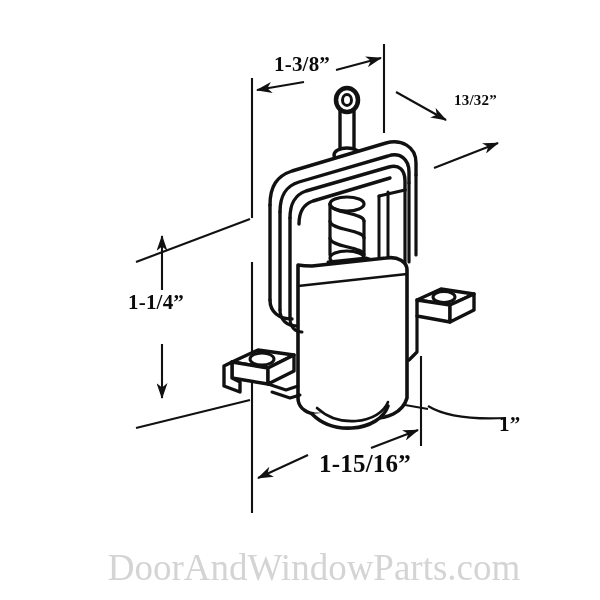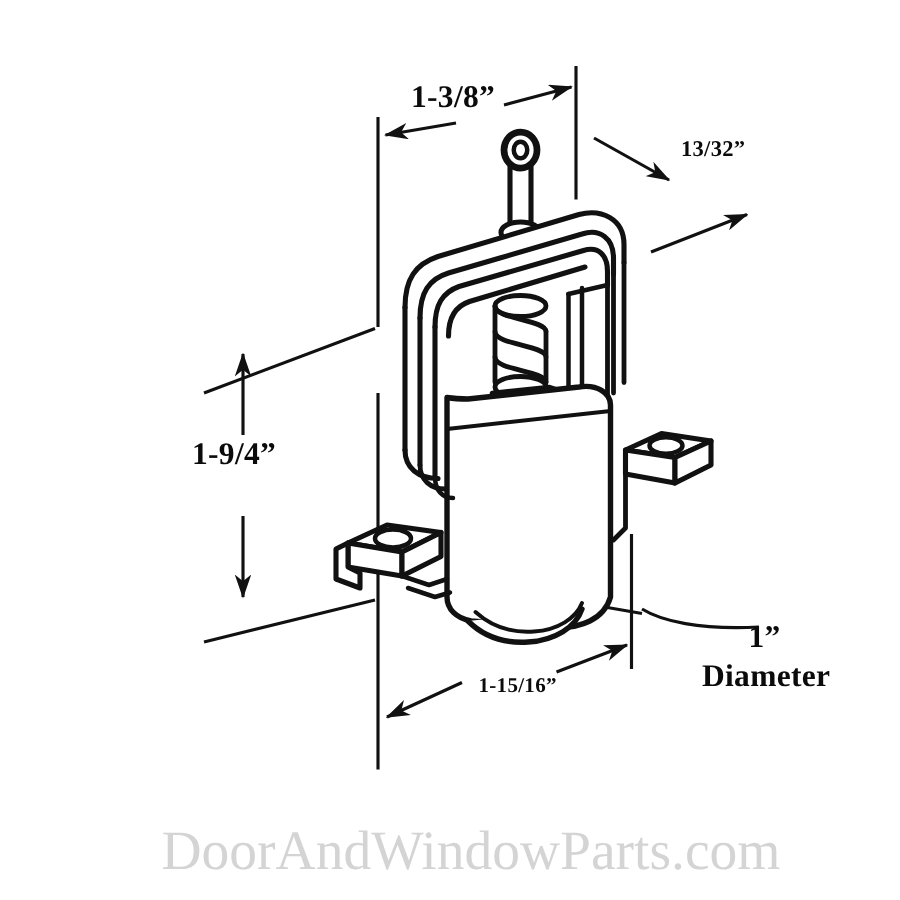--- a/index.html
+++ b/index.html
@@ -30,21 +30,21 @@
     position: absolute;
     font-family: "Liberation Serif", serif;
     font-weight: bold;
     color: #0b0b0b;
     white-space: nowrap;
     letter-spacing: 0.2px;
   }
   #label-width      { left: 238px; top: 52px;  font-size: 21px; }
   #label-depth      { left: 418px; top: 92px;  font-size: 15px; }
   #label-height     { left: 92px;  top: 290px; font-size: 21px; }
-  #label-bottom     { left: 283px; top: 450px; font-size: 14px; }
+  #label-bottom     { left: 283px; top: 450px; font-size: 25px; }
   #label-dia-value  { left: 463px; top: 412px; font-size: 21px; }
   #label-dia-word   { left: 432px; top: 438px; font-size: 21px; }
 
   #watermark {
     position: absolute;
     left: 0;
     top: 546px;
     width: 556px;
     text-align: center;
     font-family: "Liberation Serif", serif;
@@ -215,23 +215,22 @@
 
         <path d="M 381,316 L 381,352 L 373,360" fill="none" stroke-width="3.2"></path>
       </g>
     </g>
   </svg>
 
   <div class="dim-label" id="label-width">1-3/8”</div>
 
   <div class="dim-label" id="label-depth">13/32”</div>
 
-  <div class="dim-label" id="label-height">1-9/4”</div>
+  <div class="dim-label" id="label-height">1-1/4”</div>
 
   <div class="dim-label" id="label-bottom">1-15/16”</div>
 
   <div class="dim-label" id="label-dia-value">1”</div>
 
-  <div class="dim-label" id="label-dia-word">Diameter</div>
 
   <div id="watermark">DoorAndWindowParts.com</div>
 
 </div>
 
 </body></html>

